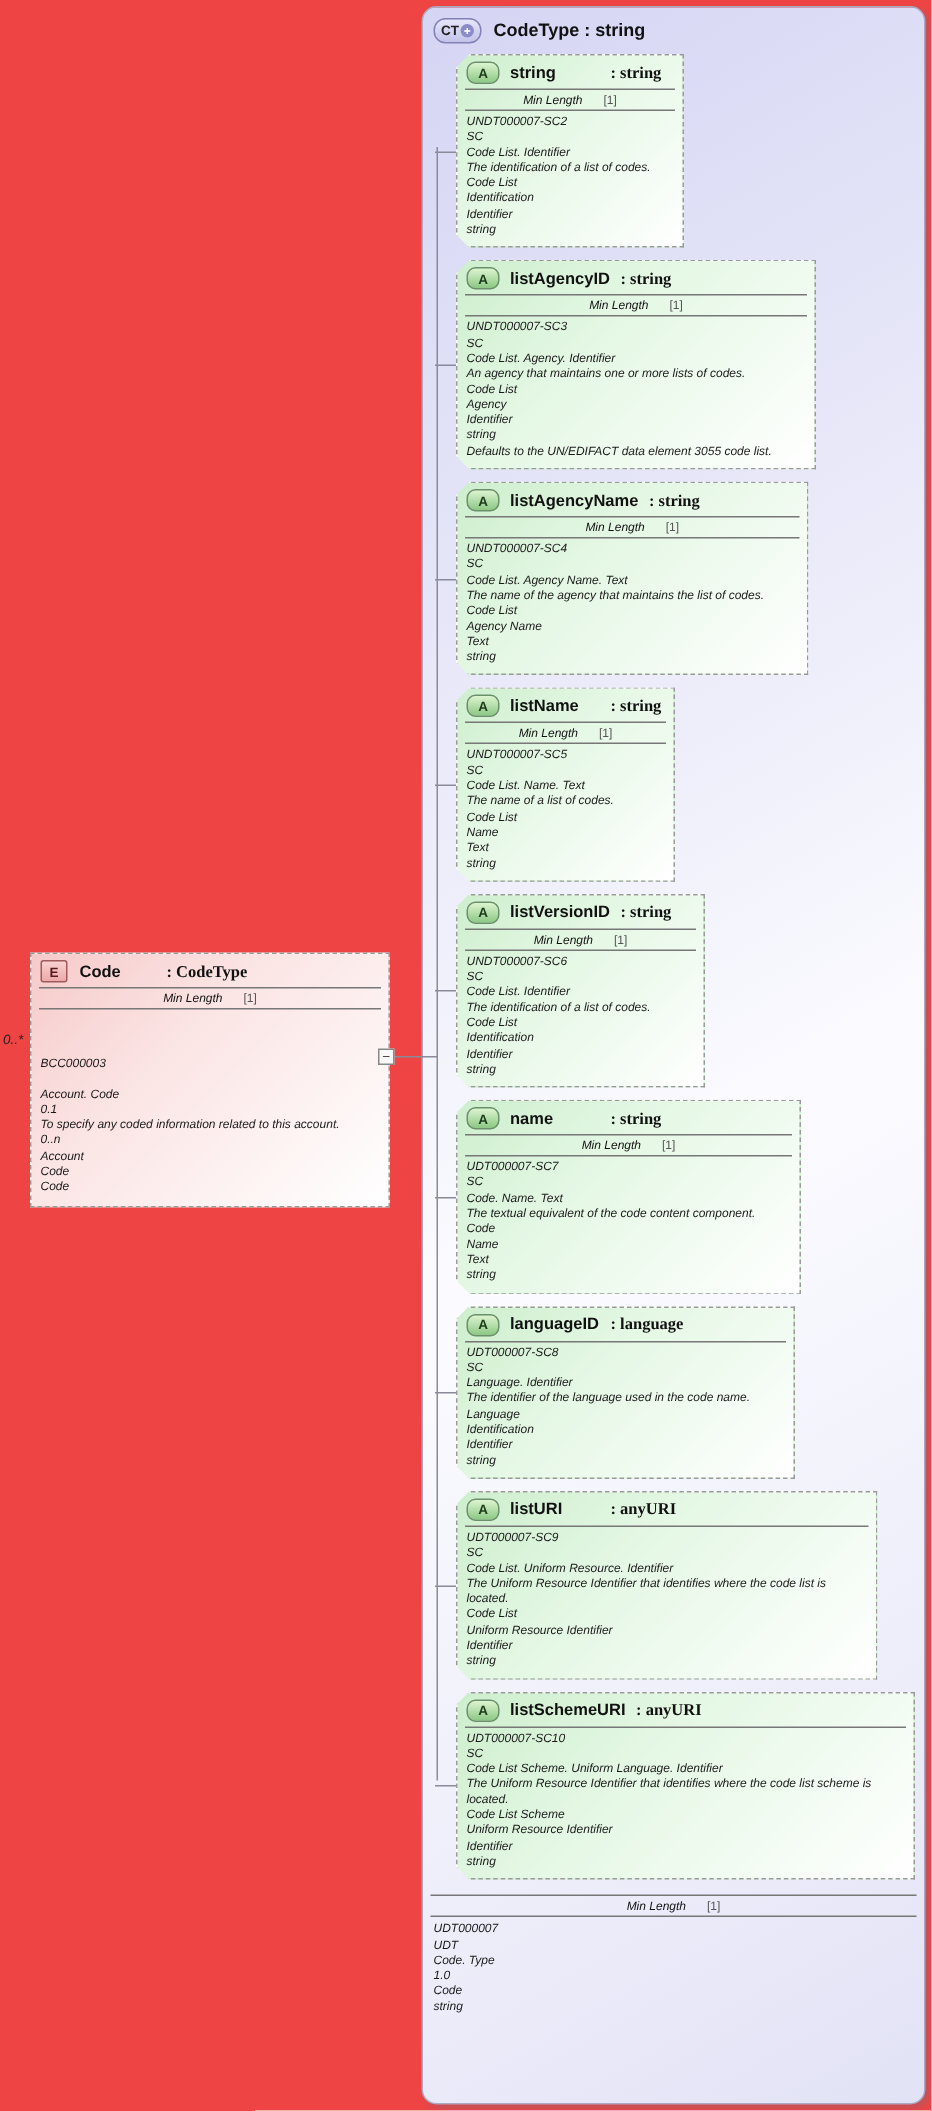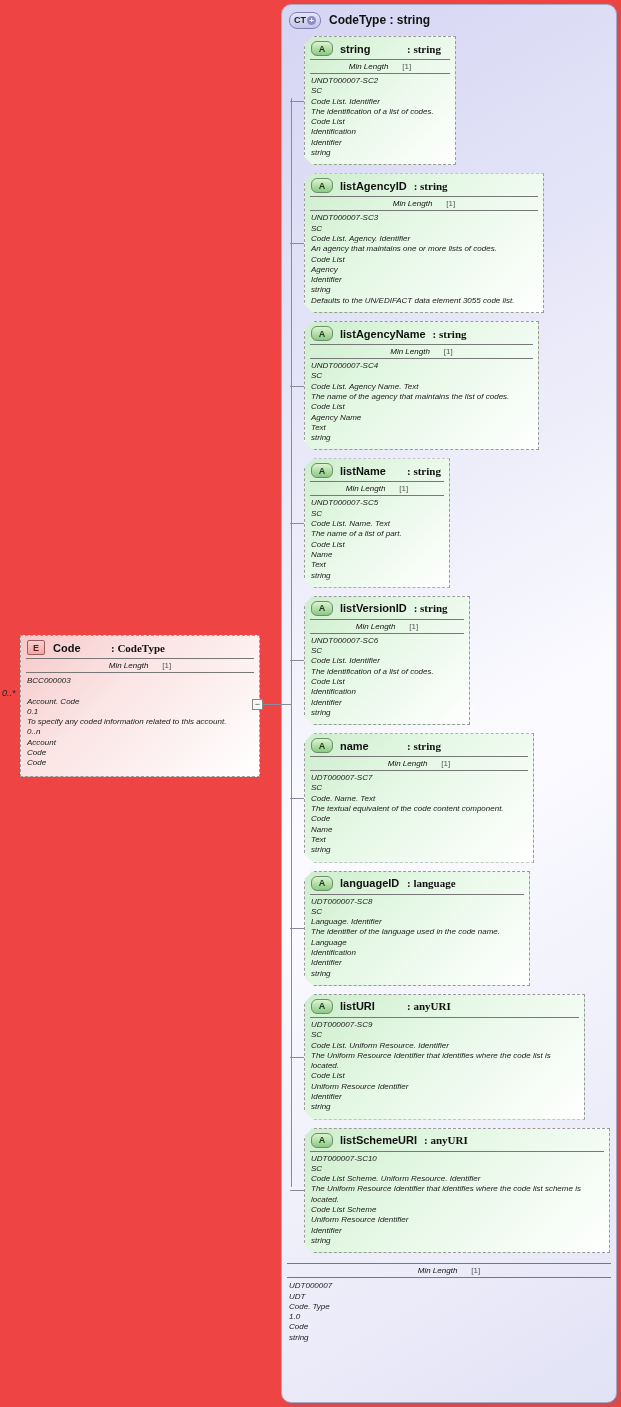--- a/index.html
+++ b/index.html
@@ -60,21 +60,21 @@
 
   
   #element-box{position:absolute;left:20px;top:635px;width:240px;box-sizing:border-box;
                border:1px dashed #9a9a9a;
                background:linear-gradient(135deg,#f6c9c9 0%,#fbe4e4 38%,#ffffff 100%);}
   #element-box .attr-header{gap:8px;}
   .e-icon{display:inline-flex;align-items:center;justify-content:center;flex:0 0 auto;
           width:16px;height:13px;border:1px solid #a05a5a;border-radius:2px;
           background:linear-gradient(#f8d2d2,#eda9a9);font-size:9px;font-weight:bold;color:#5a1a1a;}
   #element-name{min-width:50px;}
-  #element-body{padding:3px 4px 7px 6px;}
+  #element-body{padding:3px 4px 7px 6px;margin-top:28px;}
 
   
   #occurrence{position:absolute;left:2px;top:688px;font-size:9px;font-style:italic;color:#222;}
   #conn-line{position:absolute;left:259px;top:704px;width:33px;height:1px;background:#8a8a9a;}
   #toggle{position:absolute;left:252px;top:699px;width:11px;height:11px;box-sizing:border-box;
           border:1px solid #888;background:#f8f8f8;color:#444;font-size:9px;line-height:9px;
           text-align:center;cursor:pointer;}
 </style>
 </head>
 <body>
@@ -167,21 +167,21 @@
         <span class="attr-name">listName</span>
         <span class="attr-type">: string</span>
       </div>
       <div class="facet-row">
         <span class="facet-name">Min Length</span><span class="facet-val">[1]</span>
       </div>
       <div class="attr-body">
               <div class="line">UNDT000007-SC5</div>
               <div class="line">SC</div>
               <div class="line">Code List. Name. Text</div>
-              <div class="line">The name of a list of part.</div>
+              <div class="line">The name of a list of codes.</div>
               <div class="line">Code List</div>
               <div class="line">Name</div>
               <div class="line">Text</div>
               <div class="line">string</div>
             </div>
     </div>
   </div>
         <div class="attr-slot">
     <div class="attr-box">
       <div class="attr-header">
@@ -270,21 +270,21 @@
     <div class="attr-box">
       <div class="attr-header">
         <span class="a-icon">A</span>
         <span class="attr-name">listSchemeURI</span>
         <span class="attr-type">: anyURI</span>
       </div>
 
       <div class="attr-body">
               <div class="line">UDT000007-SC10</div>
               <div class="line">SC</div>
-              <div class="line">Code List Scheme. Uniform Resource. Identifier</div>
+              <div class="line">Code List Scheme. Uniform Language. Identifier</div>
               <div class="line">The Uniform Resource Identifier that identifies where the code list scheme is located.</div>
               <div class="line">Code List Scheme</div>
               <div class="line">Uniform Resource Identifier</div>
               <div class="line">Identifier</div>
               <div class="line">string</div>
             </div>
     </div>
   </div>
       </div>
 

